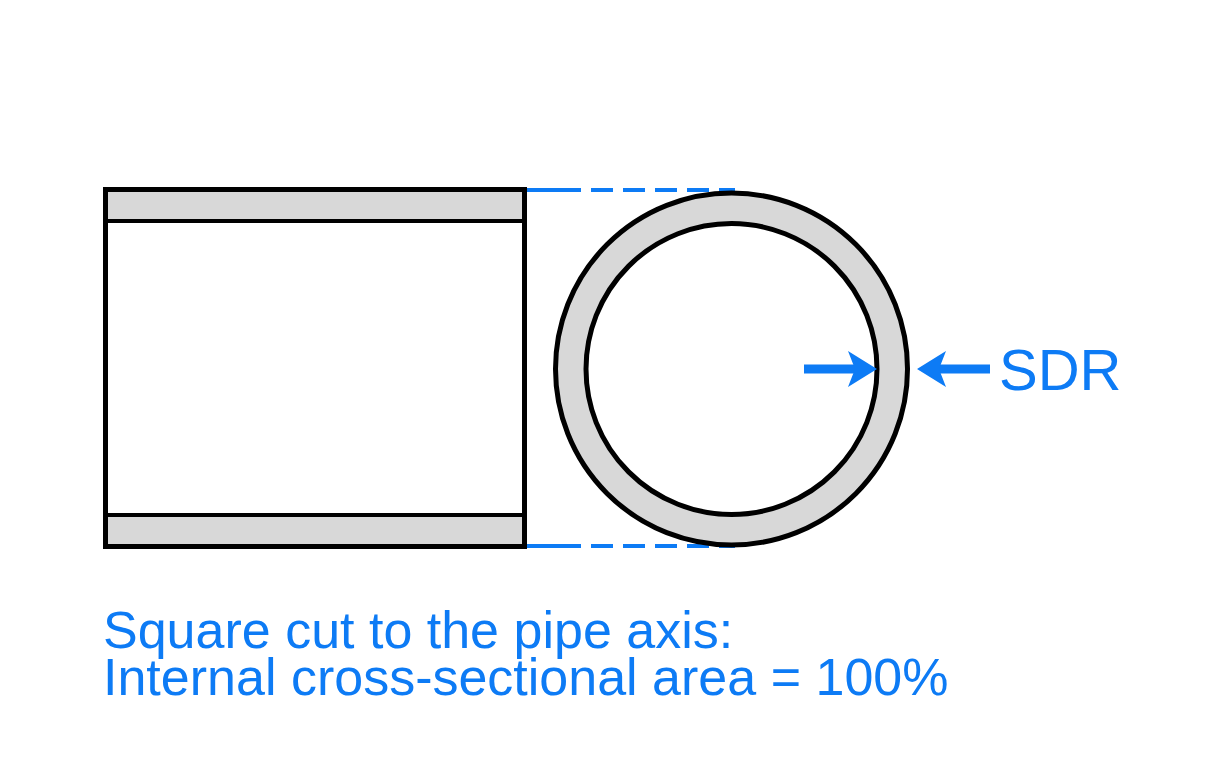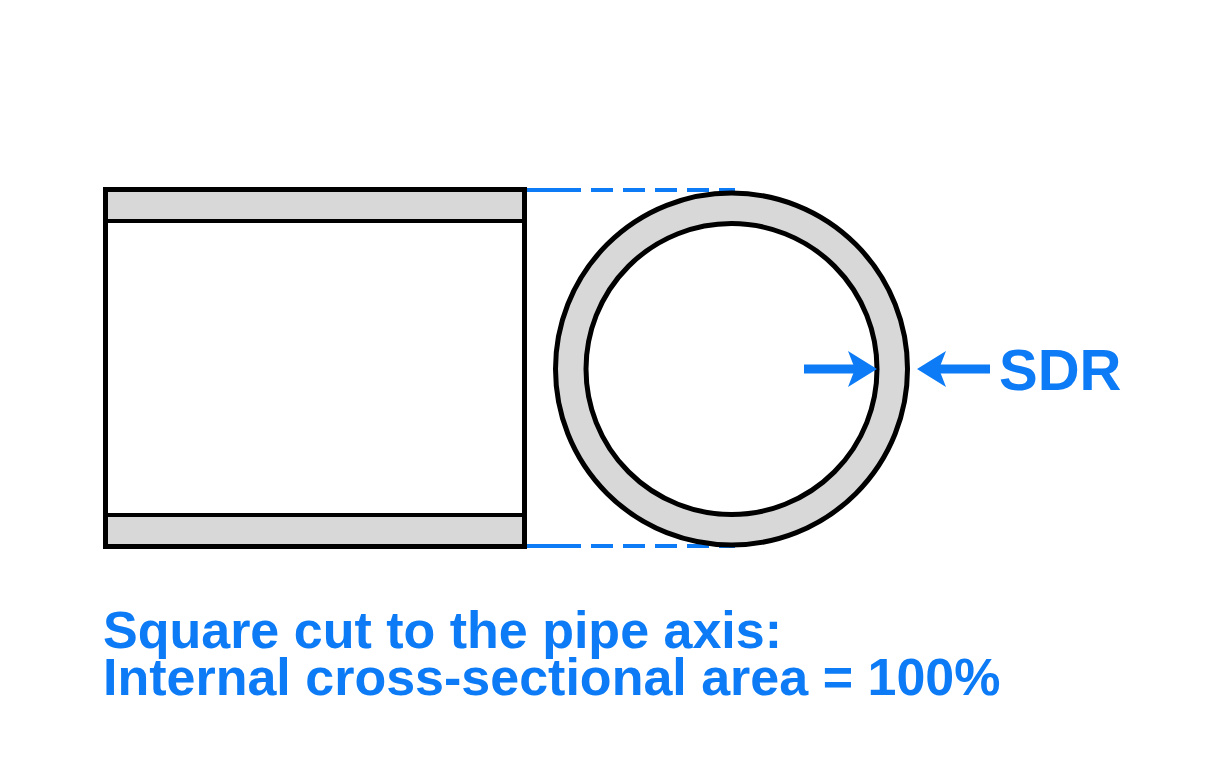--- a/index.html
+++ b/index.html
@@ -10,21 +10,20 @@
   }
   body {
     font-family: "Liberation Sans", sans-serif;
   }
   #canvas {
     position: relative;
     width: 1205px;
     height: 754px;
     background: #ffffff;
     overflow: hidden;
-    font-weight: bold;
   }
   #diagram-svg {
     position: absolute;
     left: 0;
     top: 0;
     width: 1205px;
     height: 766px;
     display: block;
   }
   .txt {

